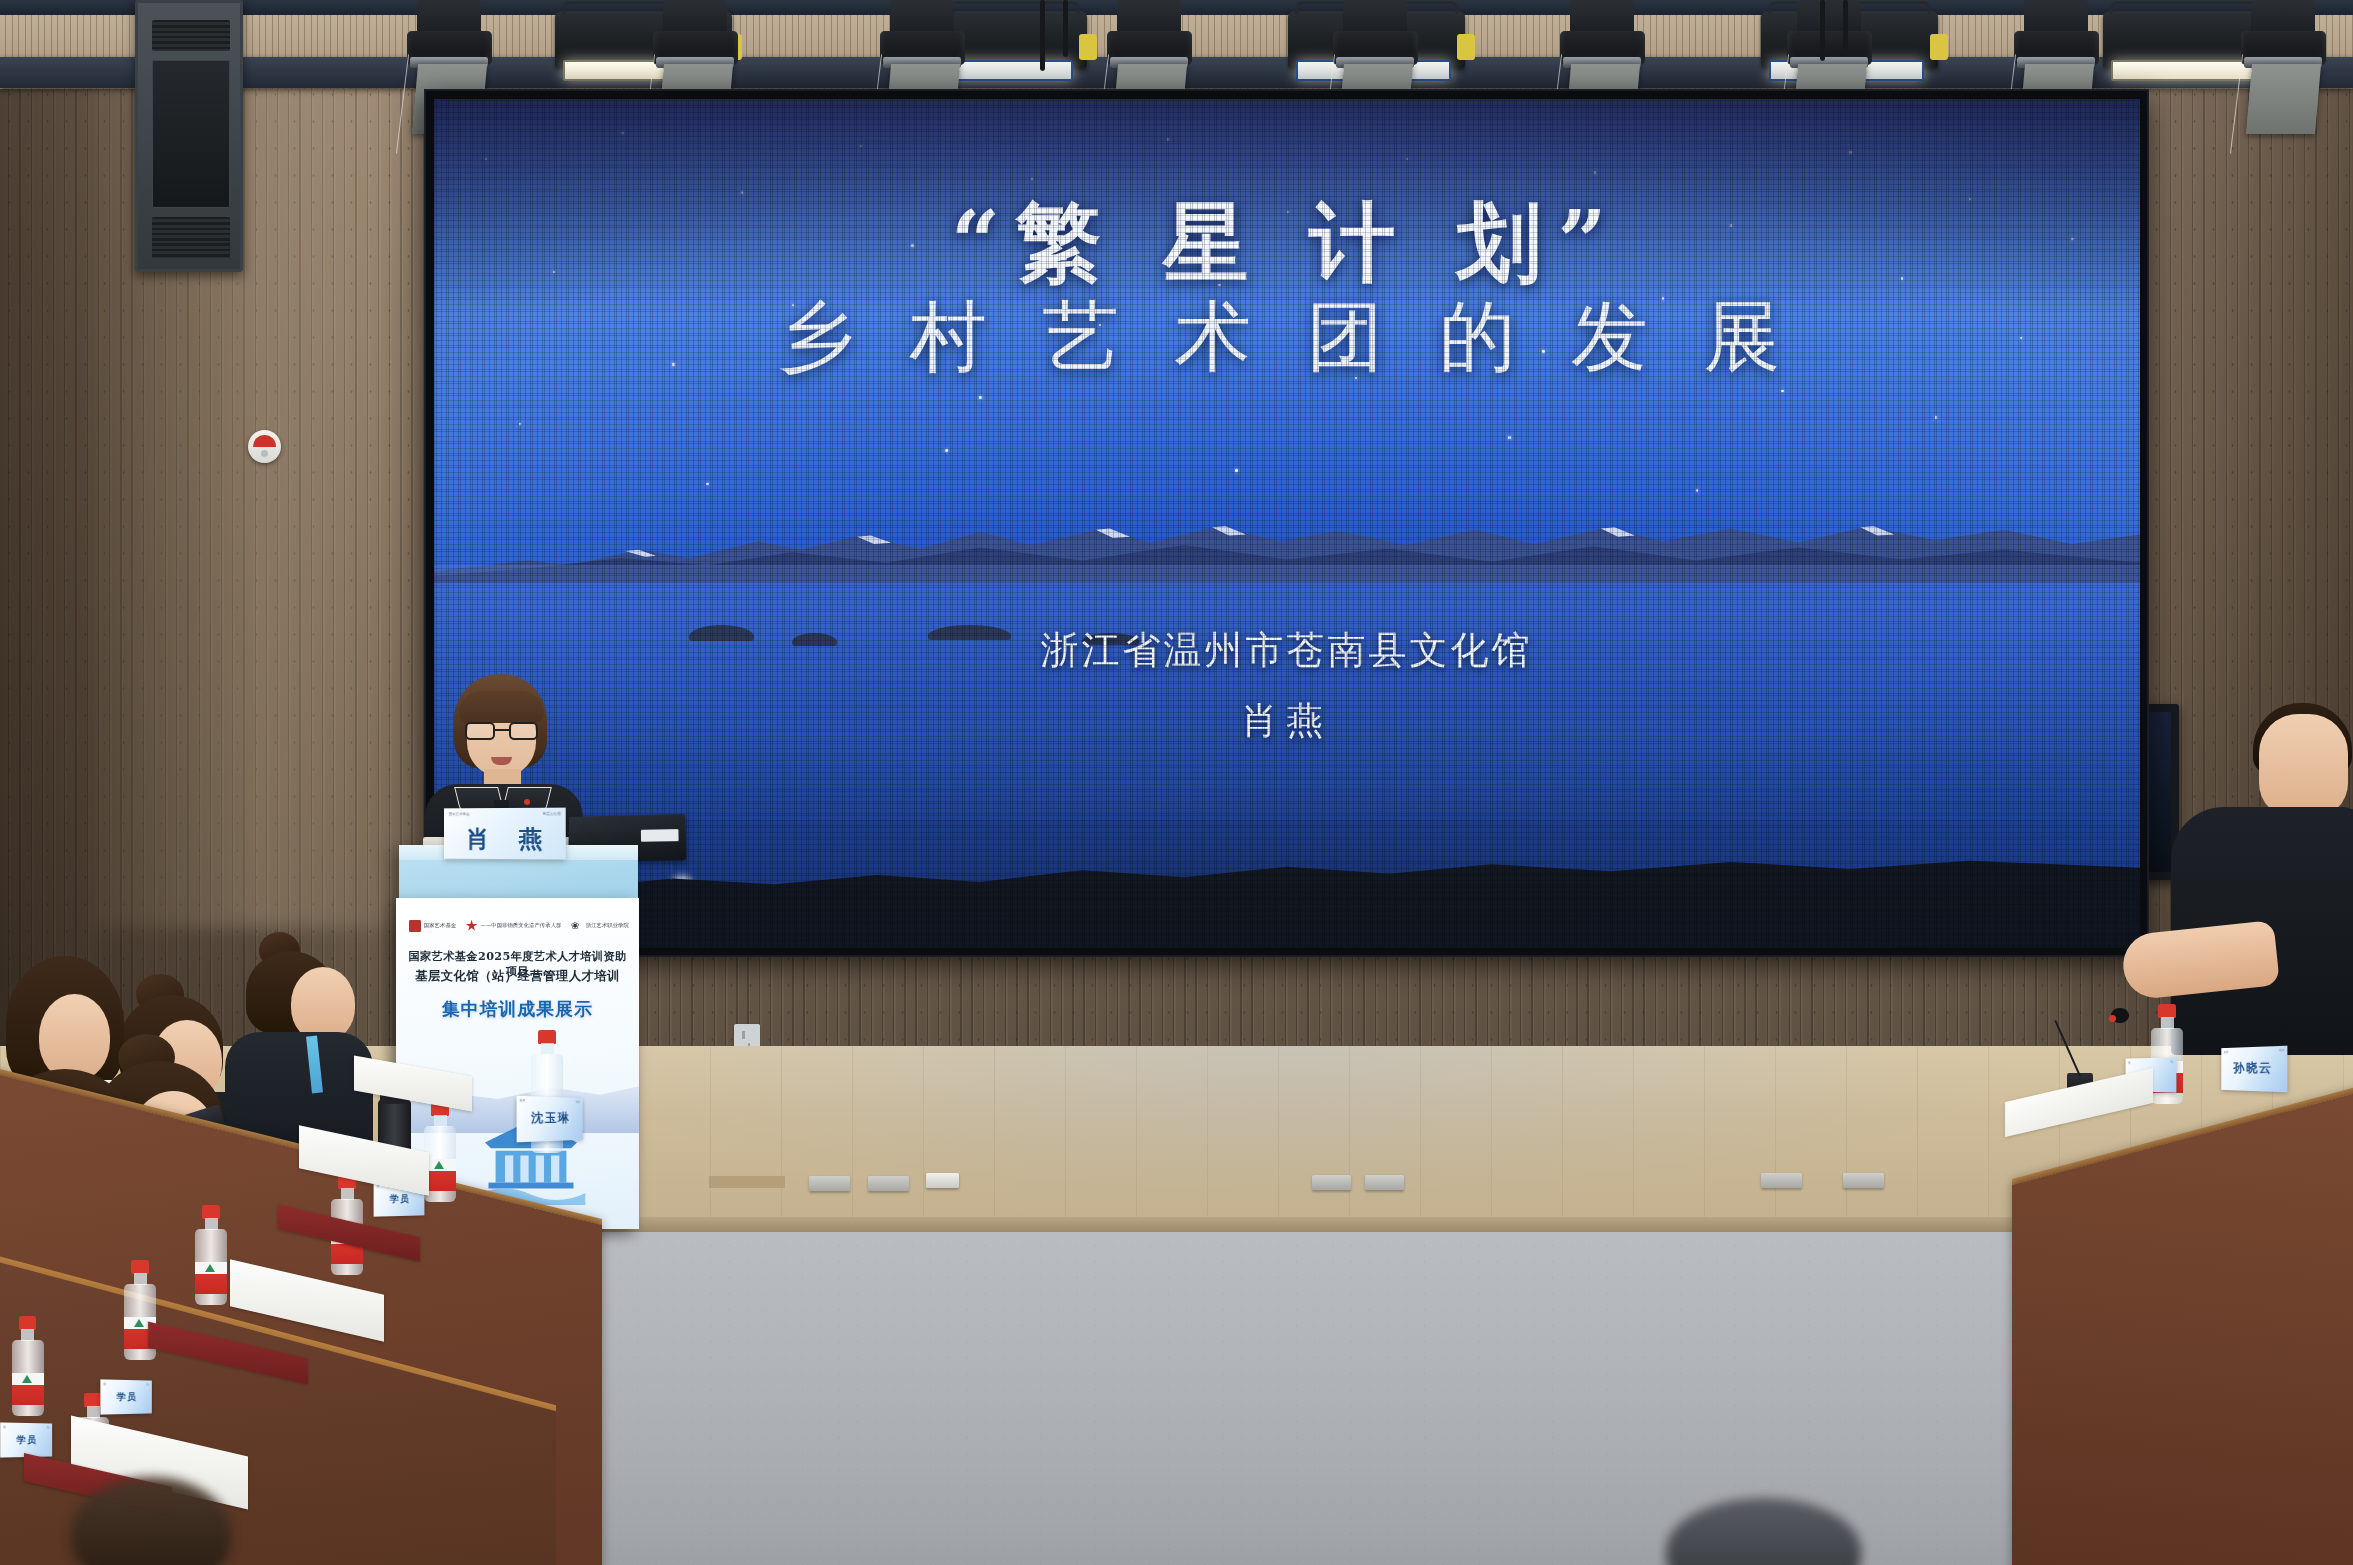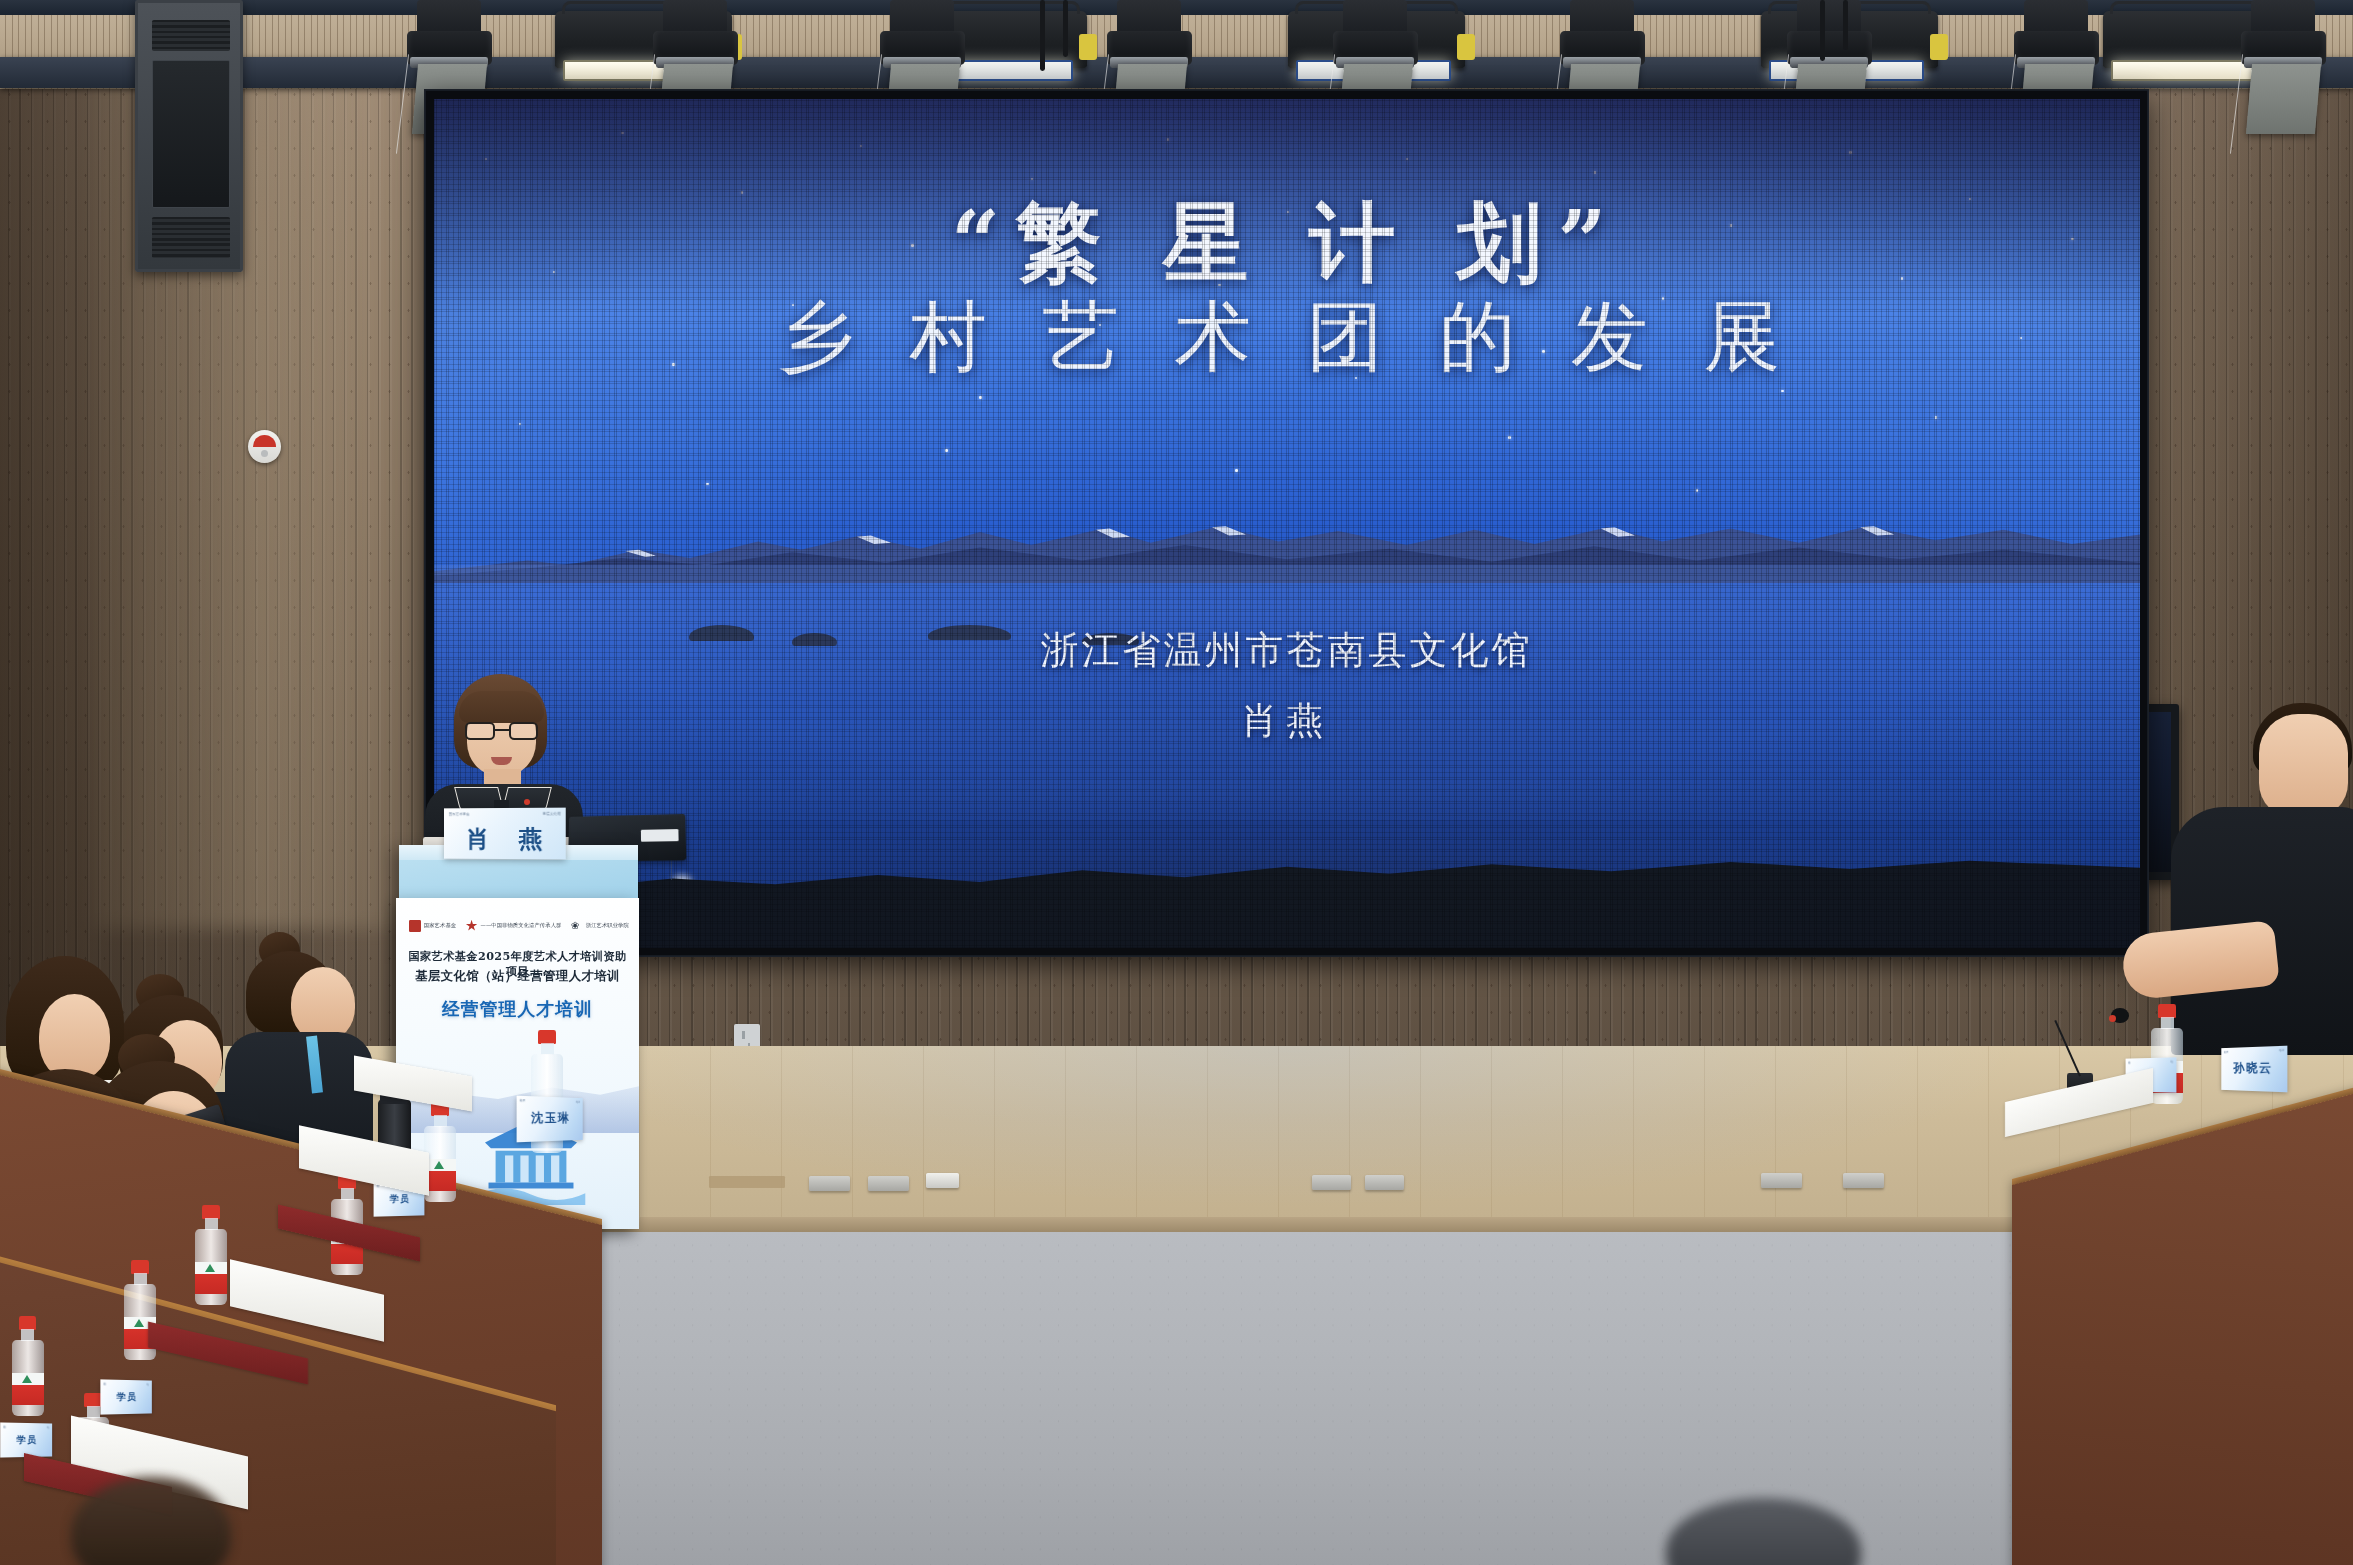--- a/index.html
+++ b/index.html
@@ -951,21 +951,21 @@
         <span class="mark star"></span>
         <span class="txt">——中国非物质文化遗产传承人群</span>
       </div>
       <div class="pb-logo">
         <span class="mark dance">❀</span>
         <span class="txt">浙江艺术职业学院</span>
       </div>
     </div>
     <div class="pb-line1">国家艺术基金2025年度艺术人才培训资助项目</div>
     <div class="pb-line2">基层文化馆（站）经营管理人才培训</div>
-    <div class="pb-line3">经营管理人才培训</div>
+    <div class="pb-line3">集中培训成果展示</div>
     <div class="pb-wave"></div>
     <div class="pb-building">
       <svg viewBox="0 0 200 150" preserveAspectRatio="xMidYMax meet">
         <path d="M100,6 L178,44 L168,54 L32,54 L22,44 Z" fill="#2f7fd0" opacity=".92"></path>
         <rect x="40" y="58" width="120" height="54" fill="#4b9ede" opacity=".9"></rect>
         <rect x="56" y="66" width="14" height="46" fill="#eaf6ff" opacity=".8"></rect>
         <rect x="82" y="66" width="14" height="46" fill="#eaf6ff" opacity=".8"></rect>
         <rect x="108" y="66" width="14" height="46" fill="#eaf6ff" opacity=".8"></rect>
         <rect x="134" y="66" width="14" height="46" fill="#eaf6ff" opacity=".8"></rect>
         <rect x="28" y="112" width="144" height="10" fill="#2f7fd0" opacity=".9"></rect>

